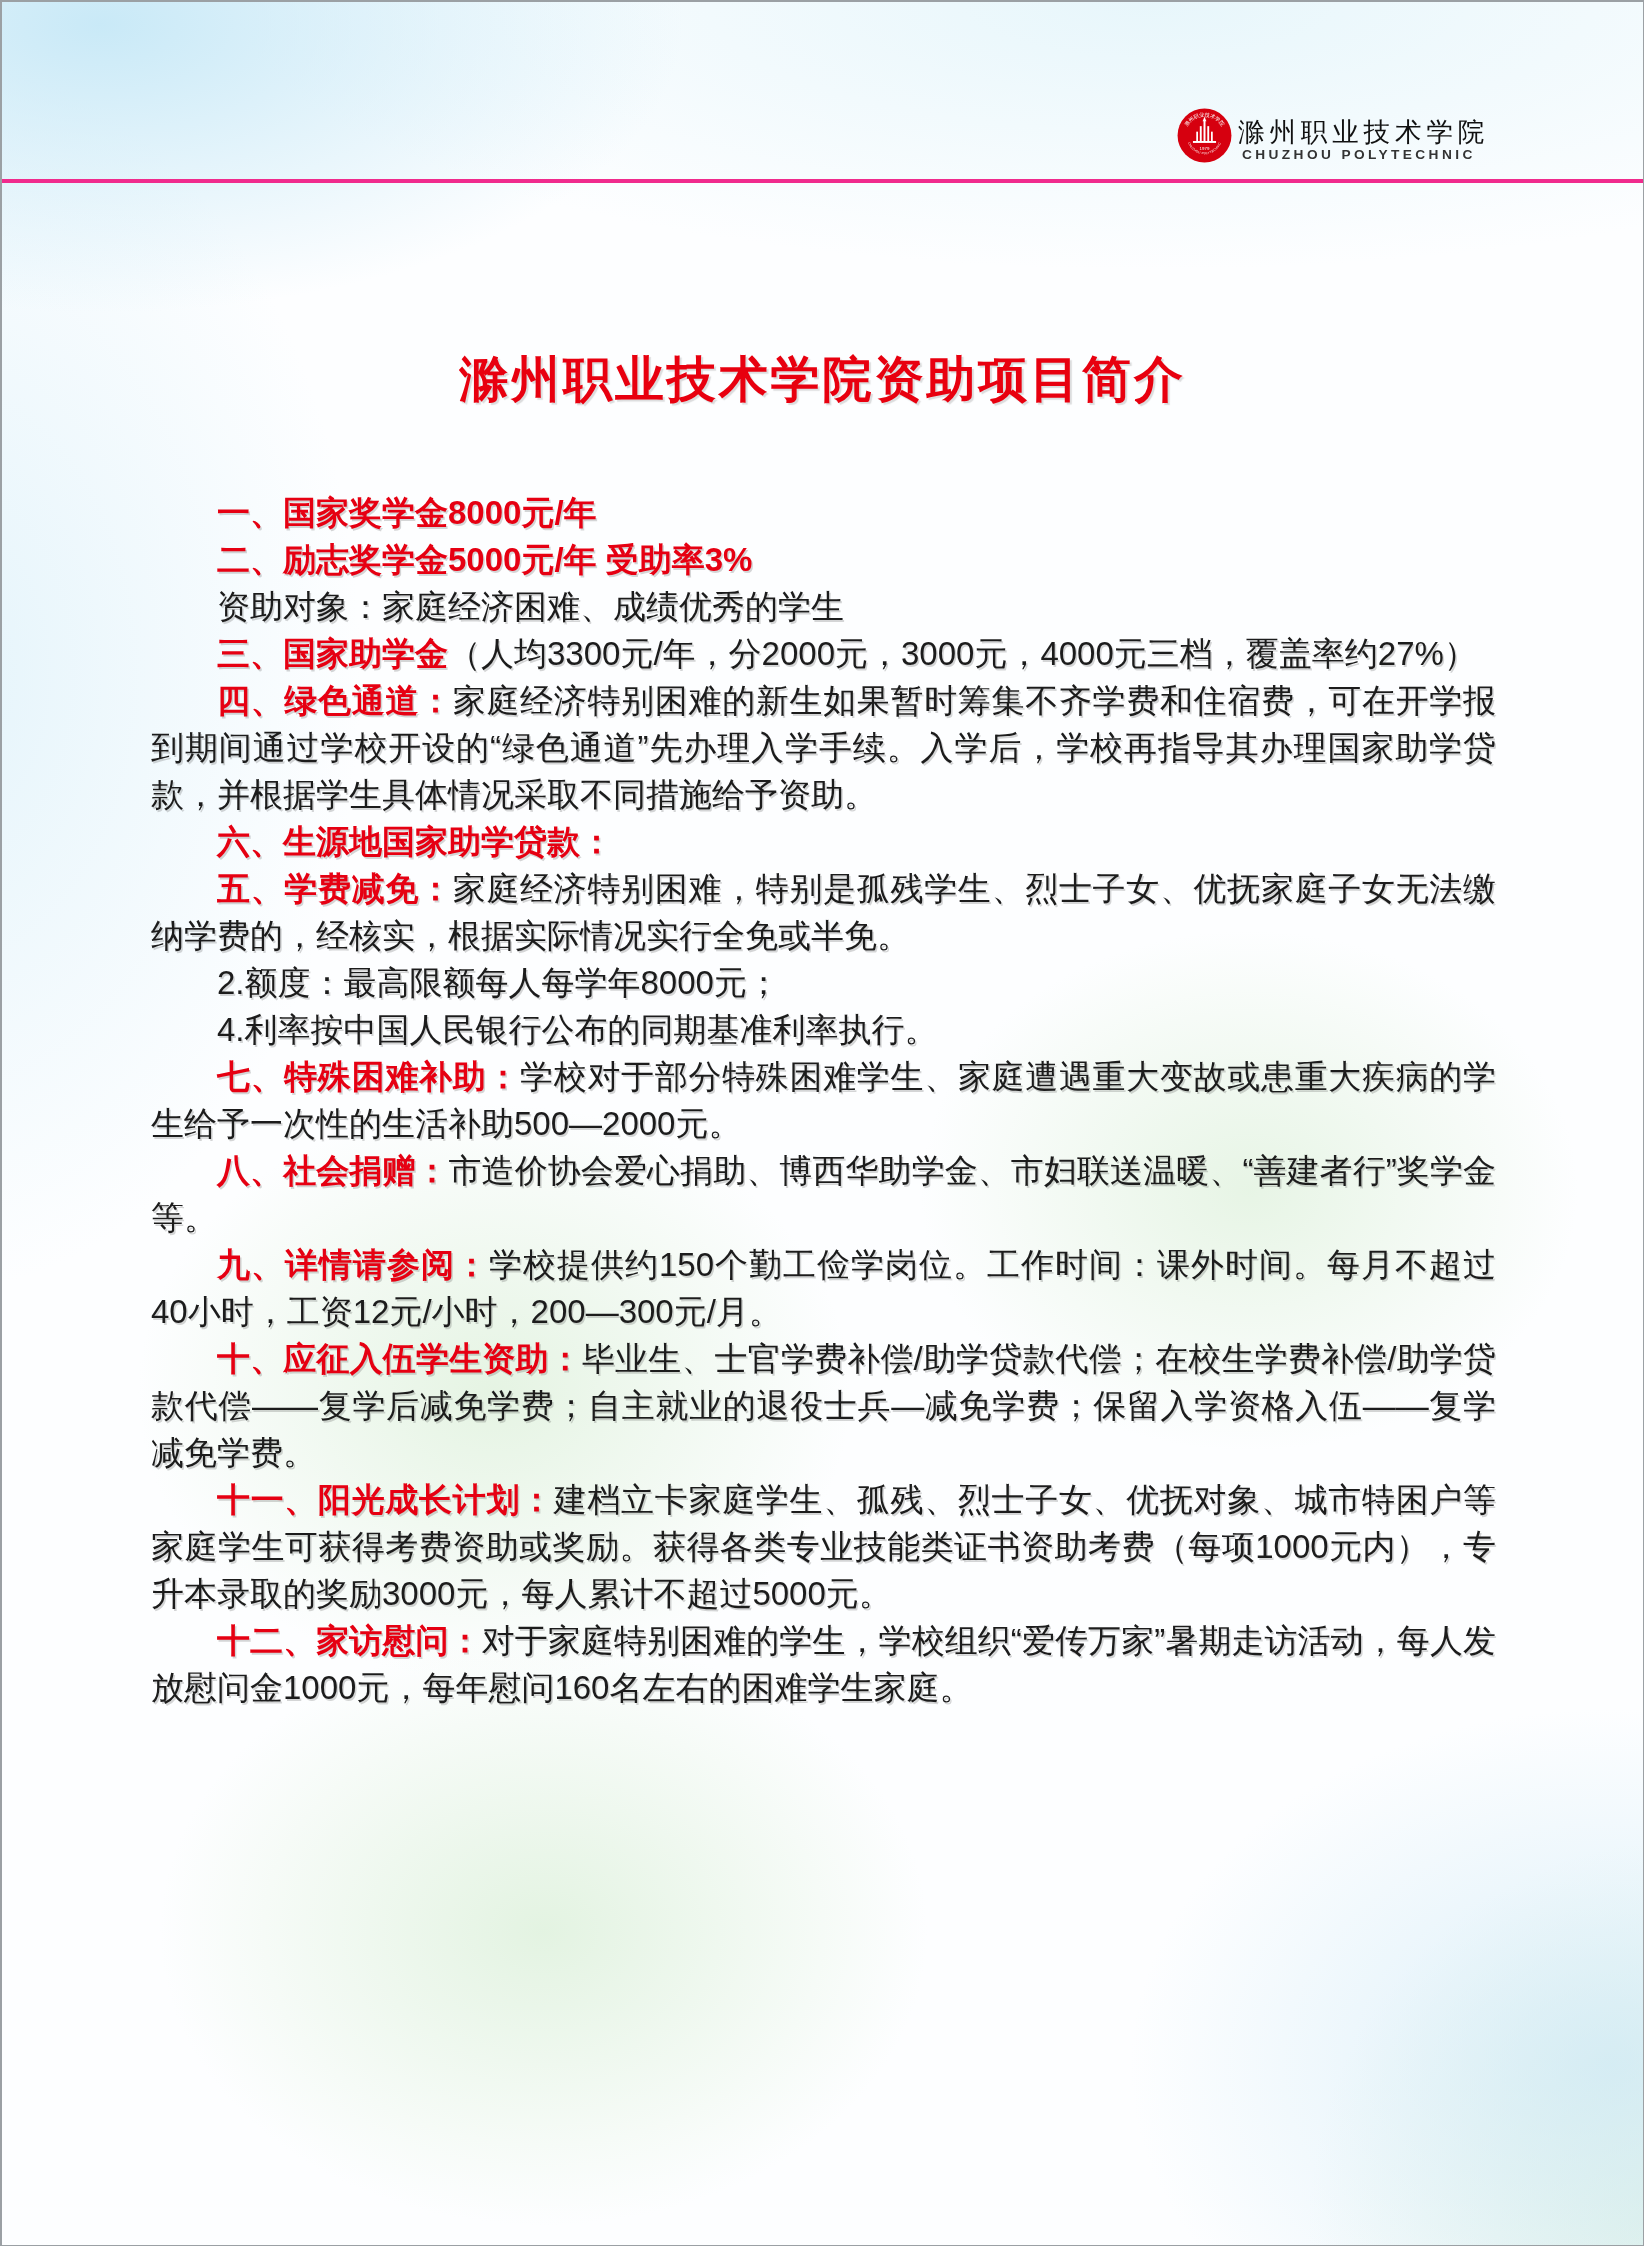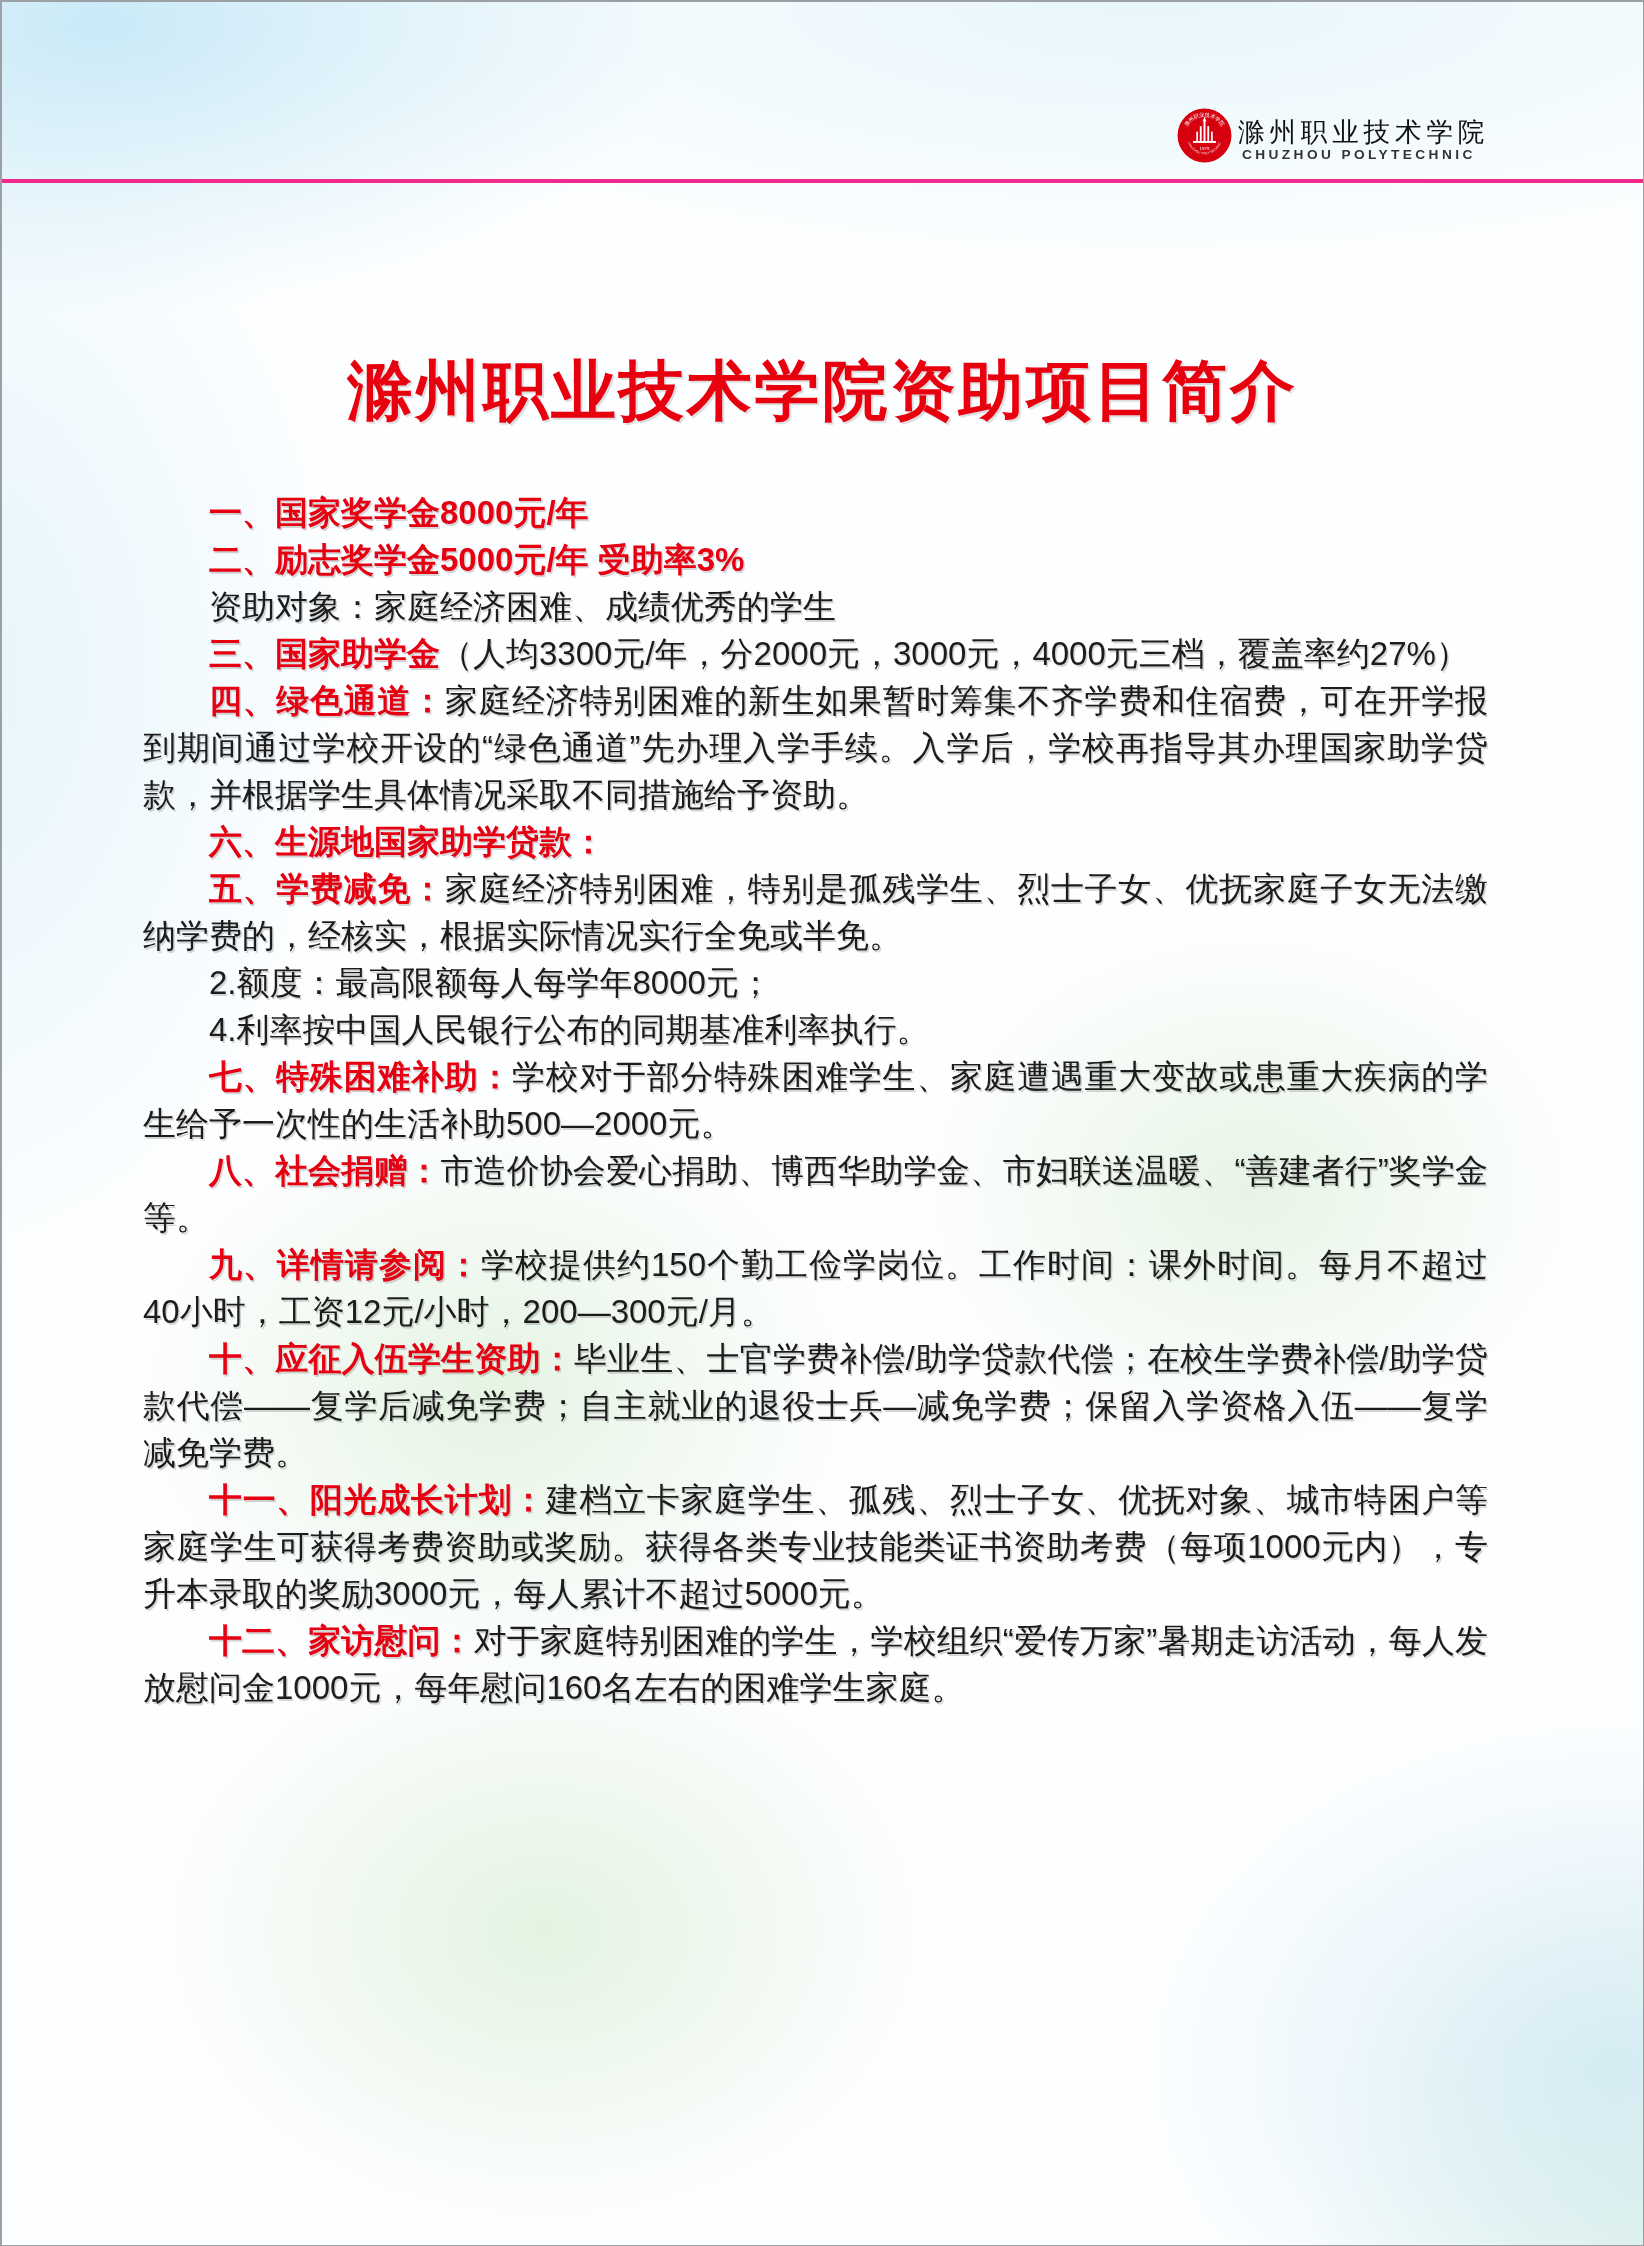--- a/index.html
+++ b/index.html
@@ -33,27 +33,27 @@
     font-size:26.5px;color:#111;letter-spacing:4.9px;white-space:nowrap;
   }
   .brand .en{
     position:absolute;left:65px;top:39px;
     font-size:13.7px;font-weight:bold;color:#333;letter-spacing:3.4px;white-space:nowrap;
   }
   .doc-title{
     position:absolute;left:0;top:345px;width:100%;
     text-align:center;
     font-family:"Liberation Serif","DejaVu Serif",serif;
-    font-size:65px;font-weight:900;color:#e8000f;
+    font-size:49px;font-weight:900;color:#e8000f;
     letter-spacing:2.9px;
     text-shadow:2px 2px 1px rgba(120,120,120,.25);
     margin:0;
   }
   .content{
-    position:absolute;left:141px;top:487px;width:1345px;
+    position:absolute;left:149px;top:487px;width:1345px;
     font-size:33px;line-height:47px;color:#1c1c1c;
     text-align:justify;
     text-shadow:1.5px 1.5px 0 rgba(70,70,70,.22);
   }
   .content p{margin:0;text-indent:2em;}
   .red{color:#e60012;font-weight:bold;}
 </style>
 </head>
 <body>
 

